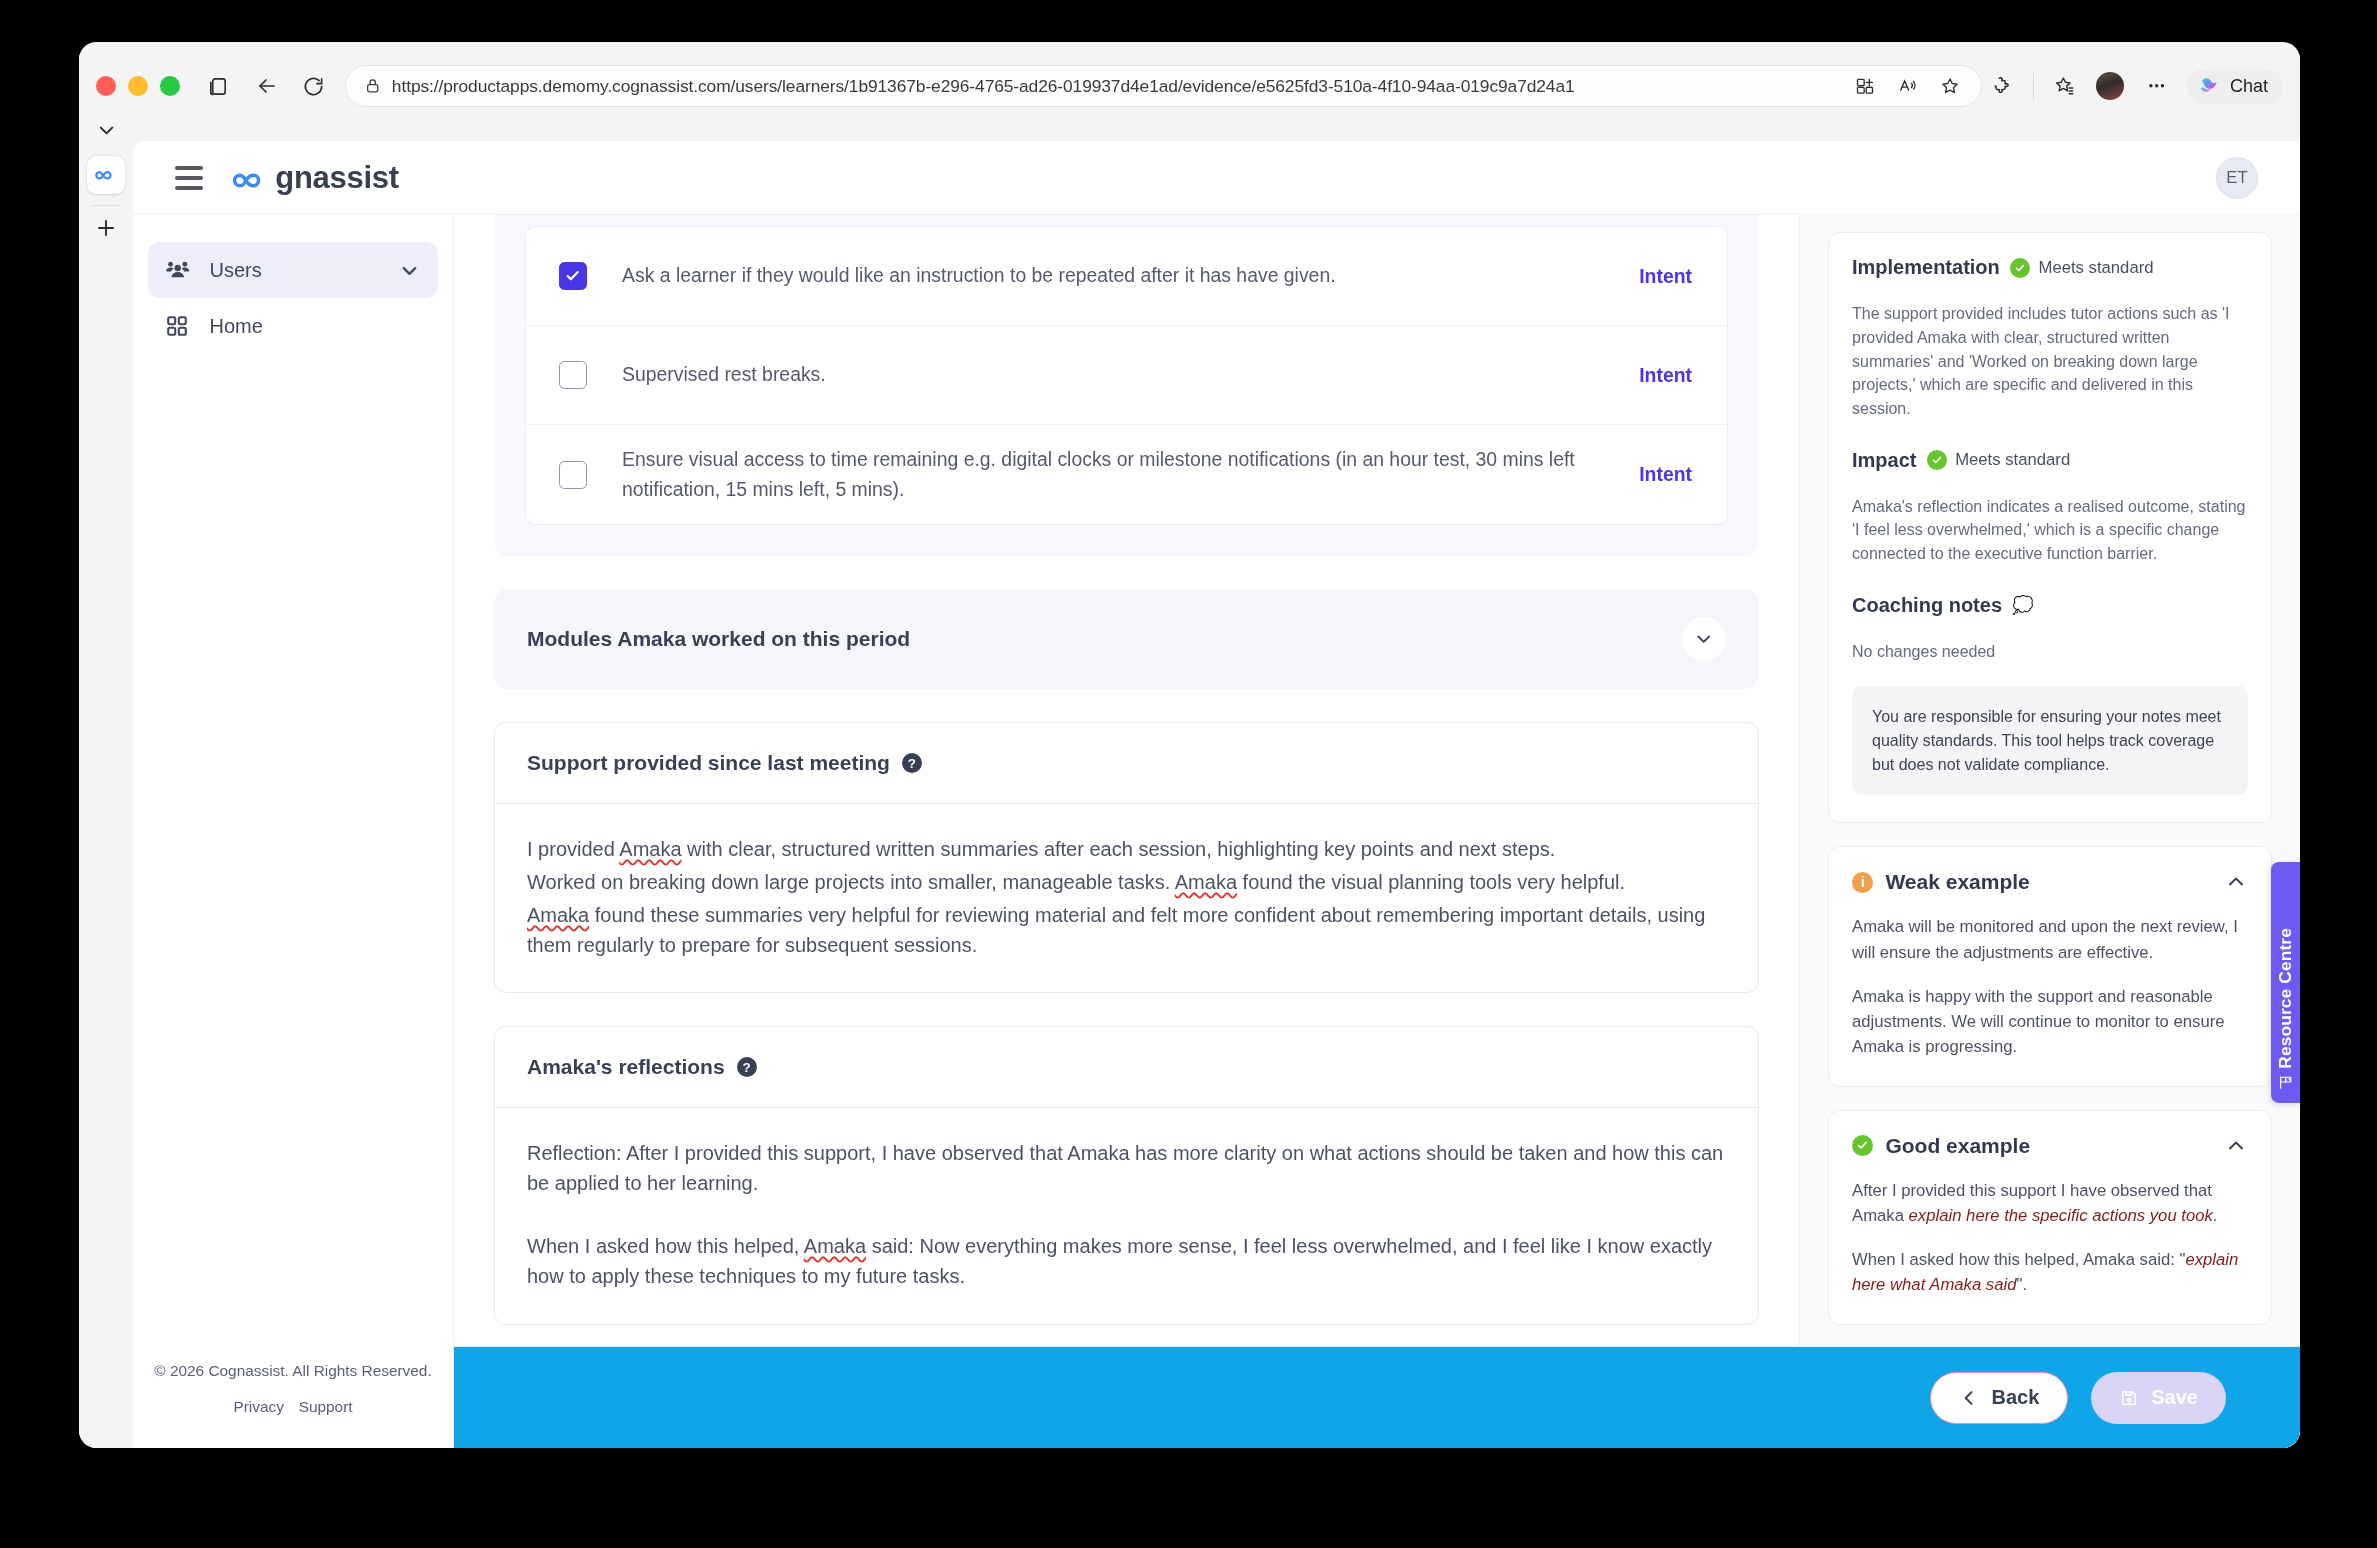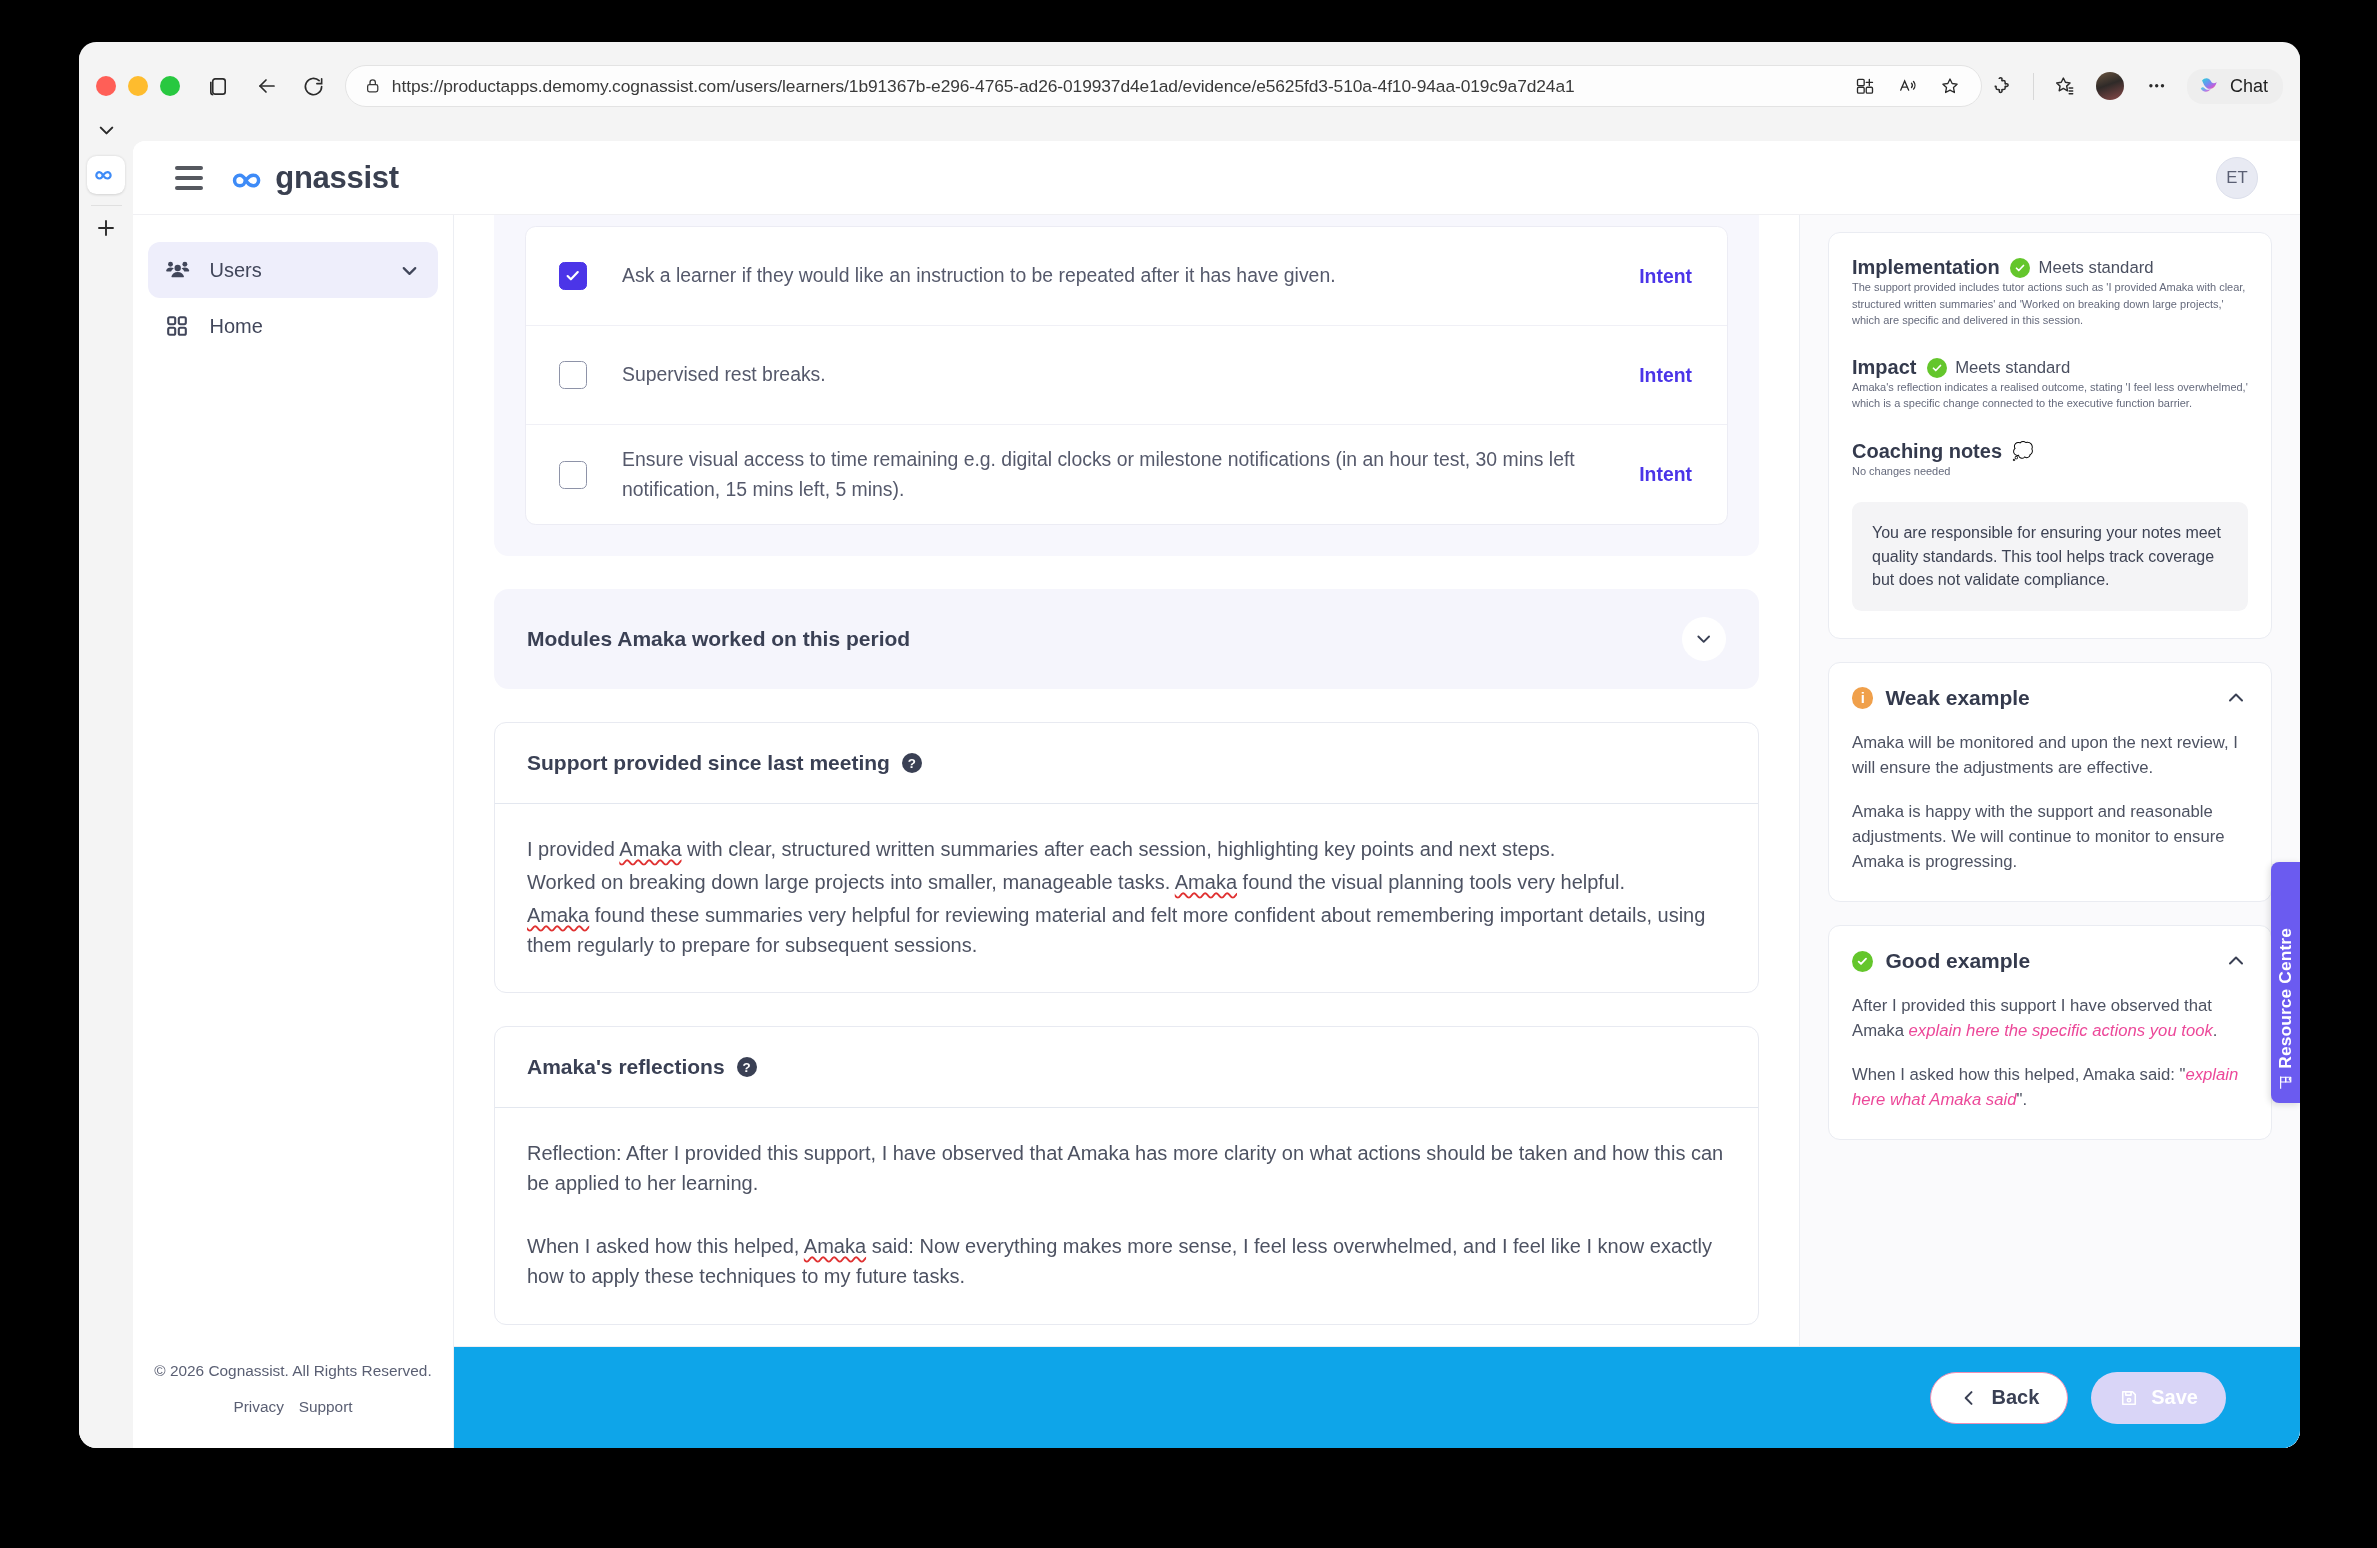--- a/index.html
+++ b/index.html
@@ -298,22 +298,22 @@
     display: flex; align-items: flex-start; gap: 8px;
   }
   .dot-ok {
     width: 20px; height: 20px; border-radius: 50%;
     background: #64c62c;
     display: flex; align-items: center; justify-content: center;
     flex: none;
   }
   .chip-label { font-size: 16.7px; color: #4a4f60; }
   .sec-body {
-    margin-top: 0;
-    font-size: 11px; line-height: 1.48; color: #656a7c;
+    margin-top: 23px;
+    font-size: 16px; line-height: 1.48; color: #656a7c;
   }
   .sec-spacer { height: 28px; }
   .notice-box {
     margin-top: 23px;
     background: #f4f4f6;
     border-radius: 9.4px;
     padding: 19px 20px;
     font-size: 16px; line-height: 1.48; color: #3e4354;
   }
 
@@ -327,21 +327,21 @@
     width: 21.4px; height: 21.4px; border-radius: 50%;
     display: flex; align-items: center; justify-content: center;
     flex: none;
     font-size: 14.7px; font-weight: 700; color: #ffffff;
   }
   .badge-ico.warn { background: #f0a04b; }
   .badge-ico.good { background: #64c62c; }
   .ex-body { margin-top: 20px; }
   .ex-body p { font-size: 16.7px; line-height: 1.5; color: #4d5262; }
   .ex-body p + p { margin-top: 19px; }
-  .ex-body em { color: #ec4899; font-style: italic; }
+  .ex-body em { color: #7f1d1d; font-style: italic; }
 
   
   #resource-tab {
     position: absolute;
     right: 0; top: 647px;
     width: 29.5px; height: 241px;
     background: #6b5bf0;
     border-top-left-radius: 8px;
     border-bottom-left-radius: 8px;
     display: flex; flex-direction: column-reverse;

